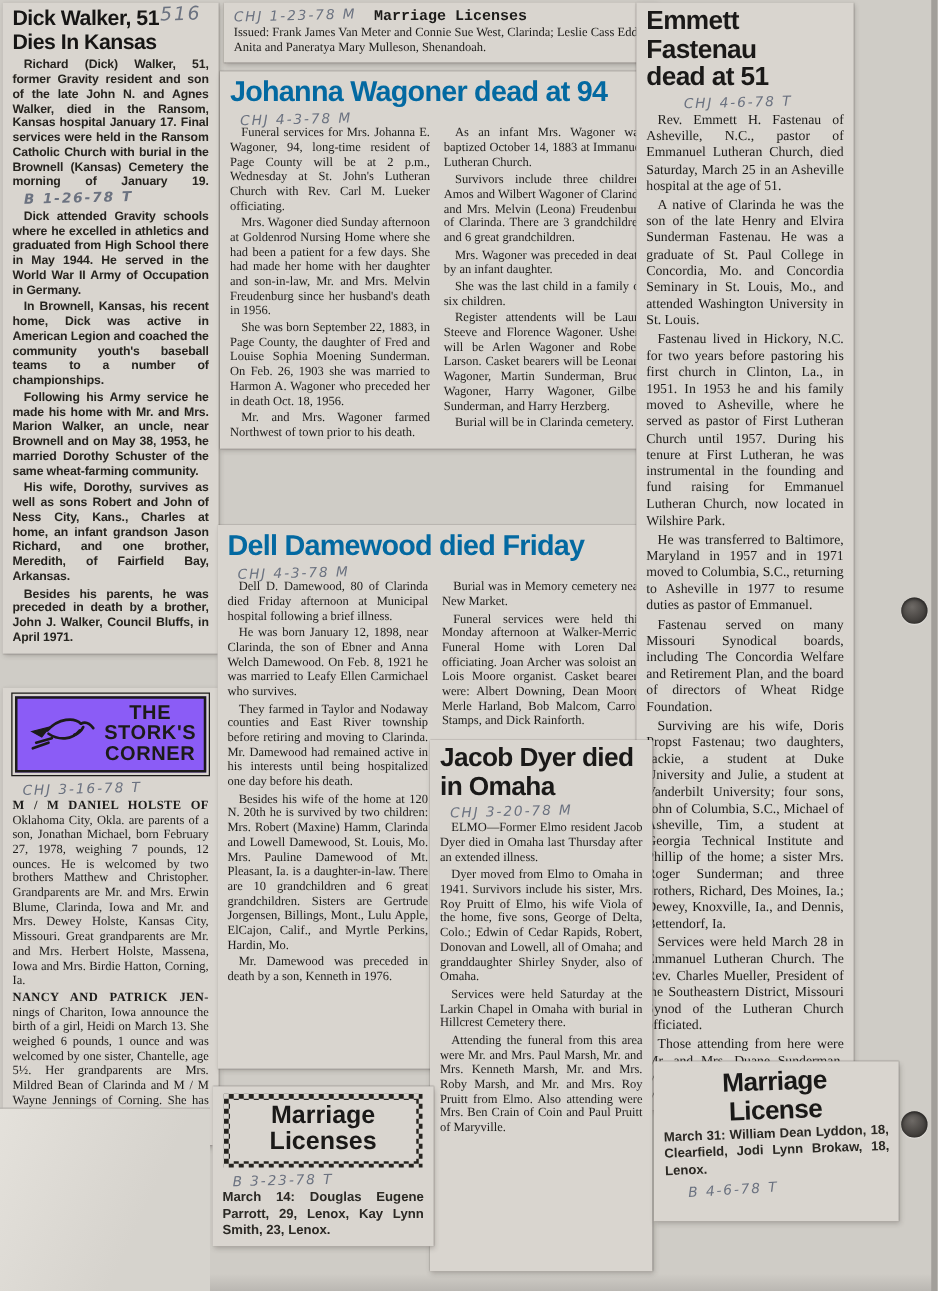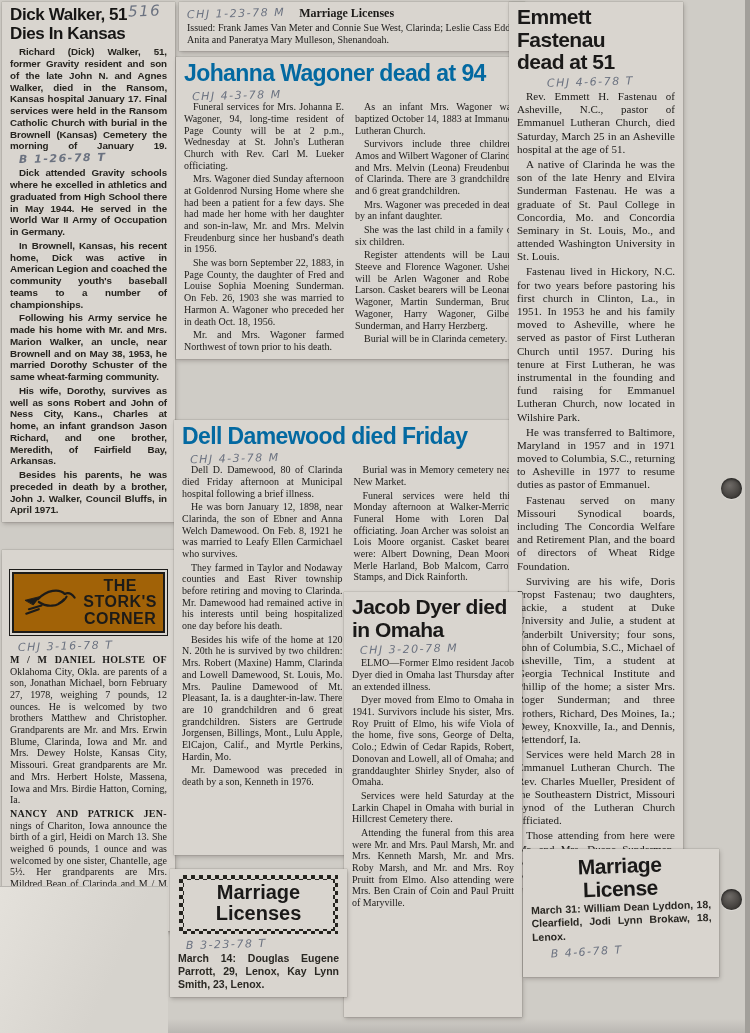--- a/index.html
+++ b/index.html
@@ -28,24 +28,24 @@
   .hl-lg{margin:0;font-family:"Liberation Sans",sans-serif;font-weight:700;
          font-size:23px;line-height:1.05;letter-spacing:-.6px;color:#0369a1;}
   .hl-md{margin:0;font-family:"Liberation Sans",sans-serif;font-weight:700;
          font-size:21px;line-height:1.08;letter-spacing:-.5px;color:#1a1918;}
   .hl-line{display:block;}
 
   .cols{display:flex;gap:11px;margin-top:2px;}
   .col{flex:1;min-width:0;}
 
   .mtop-head{display:flex;align-items:baseline;gap:14px;margin-bottom:1px;}
-  .mtop-title{font-family:Liberation Serif, serif;font-weight:700;font-size:12px;}
+  .mtop-title{font-family:Liberation Mono, monospace;font-weight:700;font-size:12px;}
 
   .stork-box{border:2px solid #1c1b19;outline:1px solid #1c1b19;outline-offset:2px;
-         margin:18px 2px 6px;padding:4px 6px;display:flex;align-items:center;gap:6px;background:#a16207;}
+         margin:3px 2px 6px;padding:4px 6px;display:flex;align-items:center;gap:6px;background:#8b5cf6;}
   .stork-title span{display:block;font-family:"Liberation Sans",sans-serif;font-weight:700;
          font-size:16px;line-height:1.02;letter-spacing:.5px;text-align:center;color:#1c1b19;}
   .lead{font-weight:700;letter-spacing:.3px;}
 
   .checker{background:repeating-conic-gradient(#26241f 0% 25%,#d9d5cf 0% 50%);
          background-size:8px 8px;padding:5px;margin:2px 1px 3px;}
   .checker-in{background:#d9d5cf;text-align:center;padding:2px 4px 5px;}
   .mbox-line{display:block;font-family:"Liberation Sans",sans-serif;font-weight:700;
          font-size:20px;line-height:1.05;color:#1a1918;}
   .sans-lt{font-family:"Liberation Sans",sans-serif;font-weight:700;font-size:10.5px;

